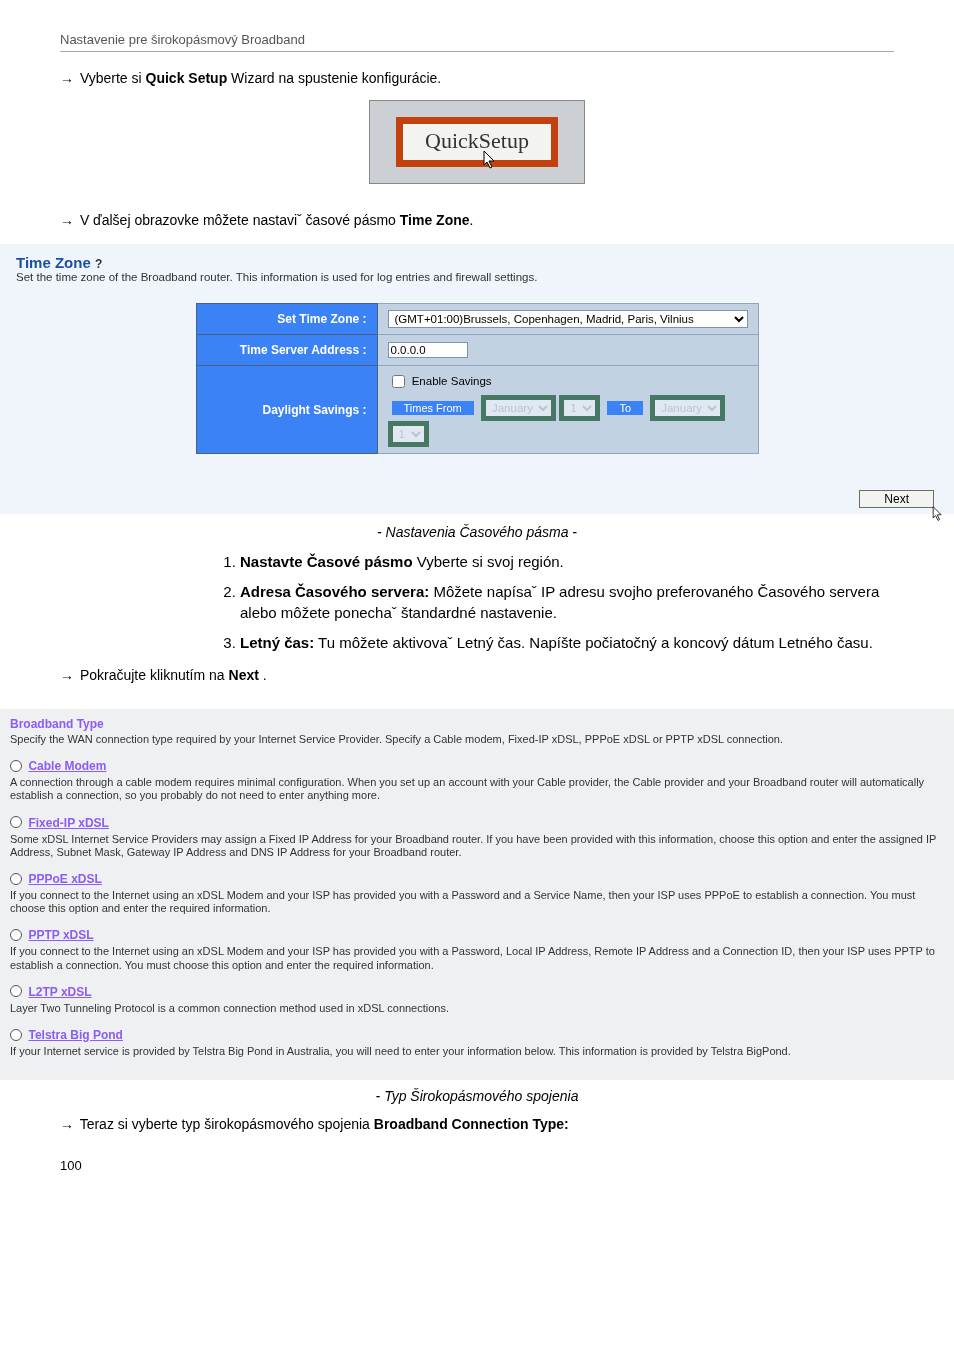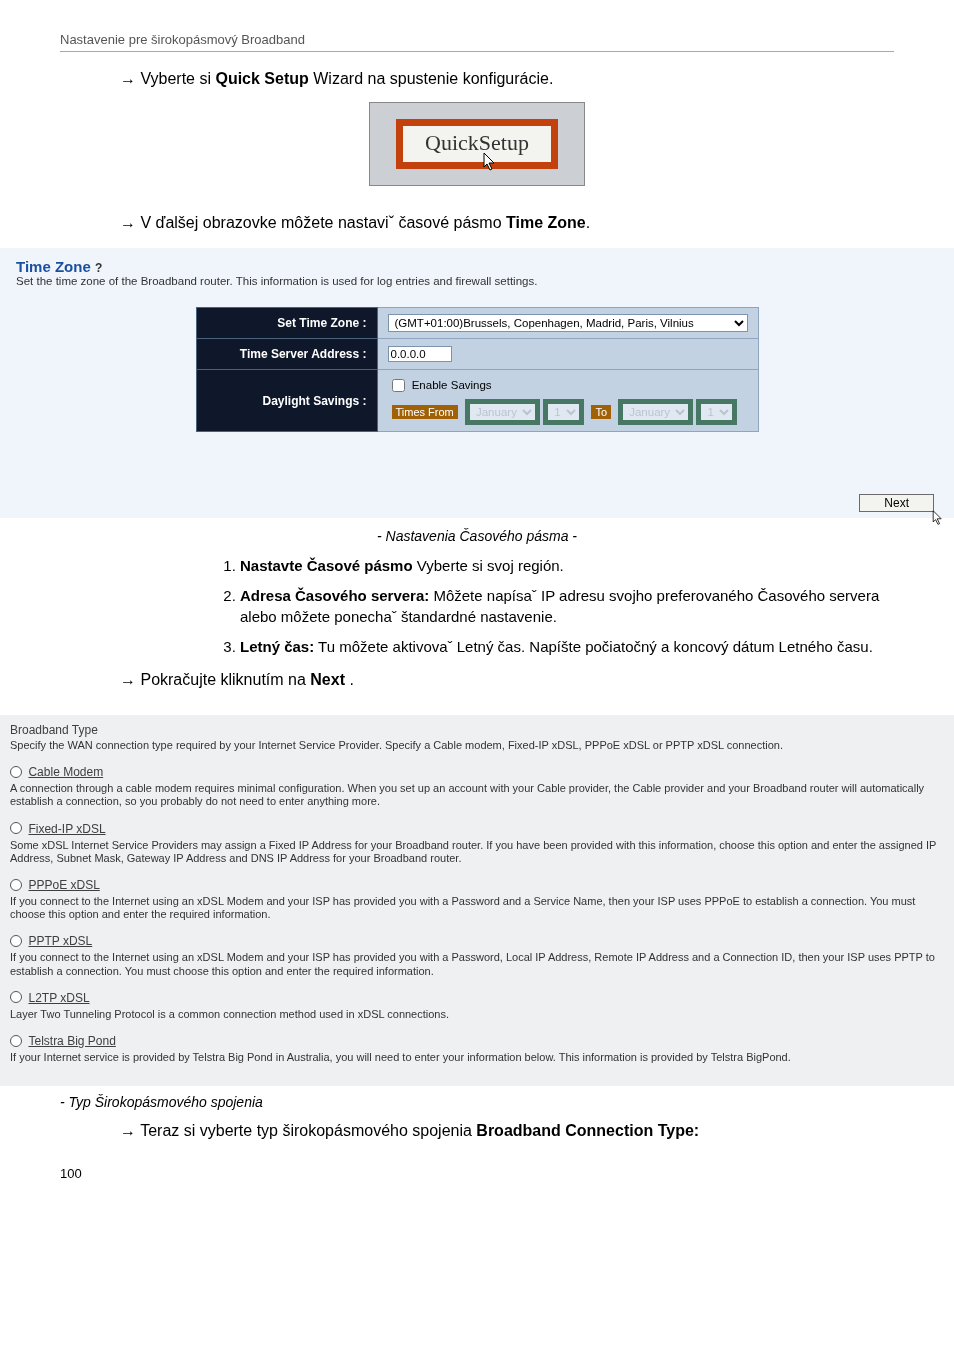--- a/index.html
+++ b/index.html
@@ -14,22 +14,21 @@
     box-sizing: border-box;
   }
   .doc-header {
     font-size: 13px;
     color: #555;
     border-bottom: 1px solid #aaa;
     padding-bottom: 4px;
     margin-bottom: 18px;
   }
   .arrow-line {
-    margin-left: 60px;
-    font-size: 16px;
+    font-size: 14px;
     margin-bottom: 14px;
   }
   .arrow-line .arrow {
     display: inline-block;
     width: 16px;
   }
   .bold { font-weight: bold; }
 
   
   .quicksetup-wrap {
@@ -81,21 +80,21 @@
   .tz-sub {
     font-size: 11.5px;
     color: #333;
     margin-bottom: 20px;
   }
   .tz-table {
     border-collapse: collapse;
     margin: 0 auto;
   }
   .tz-label-cell {
-    background: #0f172a;
+    background: #3b82f6;
     color: #fff;
     font-size: 12px;
     font-weight: bold;
     text-align: right;
     padding: 8px 10px;
     border: 1px solid #4c617b;
     width: 160px;
   }
   .tz-field-cell {
     background: #c2d2e3;
@@ -116,24 +115,24 @@
   .tz-input { width: 60px; }
   .tz-checkbox { vertical-align: middle; margin-right:4px;}
   .tz-month {
     background:#eef3f9;
     color:#b7bfc9;
     border:5px solid #14532d;
     font-size:11.5px;
     padding:1px 2px;
   }
   .tz-sublabel {
-    background:#a16207;
+    background:#3b82f6;
     color:#fff;
     font-size:11px;
-    padding:1px 4px;
+    padding:1px 12px;
     margin:0 4px;
   }
   .next-btn {
     position: absolute;
     right: 20px;
     bottom: 6px;
     border: 1px solid #6b6b6b;
     background: #f3f3f0;
     font-size: 12px;
     padding: 1px 24px;
@@ -166,22 +165,22 @@
     font-weight: bold;
   }
 
   
   .bb-panel {
     margin: 26px -60px 8px -60px;
     background: #eff0f1;
     padding: 8px 10px 12px 10px;
   }
   .bb-heading, .bb-link {
-    color: #404040;
-    font-weight: normal;
+    color: #8b5cf6;
+    font-weight: bold;
     font-size: 12px;
     text-decoration: underline;
   }
   .bb-heading.noline { text-decoration:none; }
   .bb-desc {
     font-size: 11px;
     color: #333;
     margin: 2px 0 10px 0;
     line-height: 1.2;
   }
@@ -192,21 +191,21 @@
     display:inline-block;
     width:10px;
     height:10px;
     border:1px solid #555;
     border-radius:50%;
     vertical-align:middle;
     margin-right:2px;
     background:#fff;
   }
   .caption2 {
-    text-align:left;
+    text-align:center;
     font-style:italic;
     font-size:14px;
     margin:6px 0 12px 0;
   }
   .pagenum {
     font-size: 13px;
     color:#000;
     margin-top: 26px;
   }
   svg { display:block; }
@@ -251,21 +250,21 @@
         <td class="tz-label-cell">Set Time Zone :</td>
         <td class="tz-field-cell">
           <select class="tz-select wide">
             <option>(GMT+01:00)Brussels, Copenhagen, Madrid, Paris, Vilnius</option>
           </select>
         </td>
       </tr>
       <tr>
         <td class="tz-label-cell">Time Server Address :</td>
         <td class="tz-field-cell">
-          <input class="tz-input" style="width: 64px;" value="0.0.0.0">
+          <input class="tz-input" style="width: 80px;" value="0.0.0.0">
         </td>
       </tr>
       <tr>
         <td class="tz-label-cell">Daylight Savings :</td>
         <td class="tz-field-cell">
           <div>
             <input type="checkbox" class="tz-checkbox" style="">
             <span>Enable Savings</span>
           </div>
           <div style="margin-top:4px">

